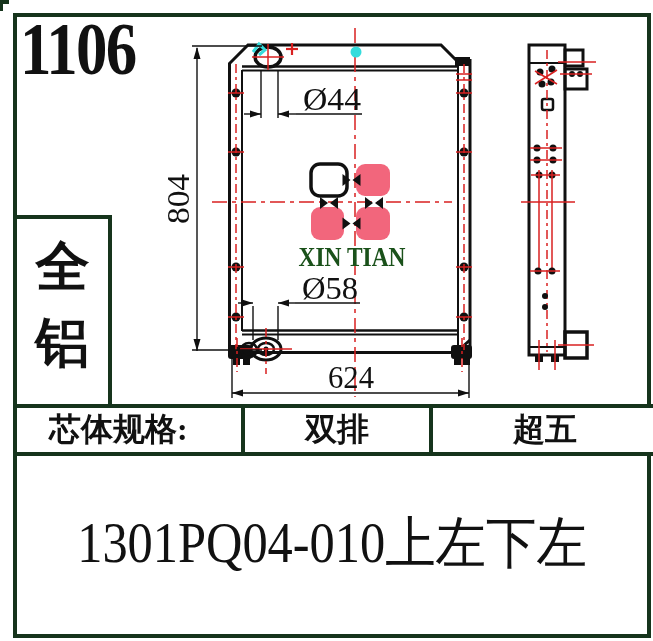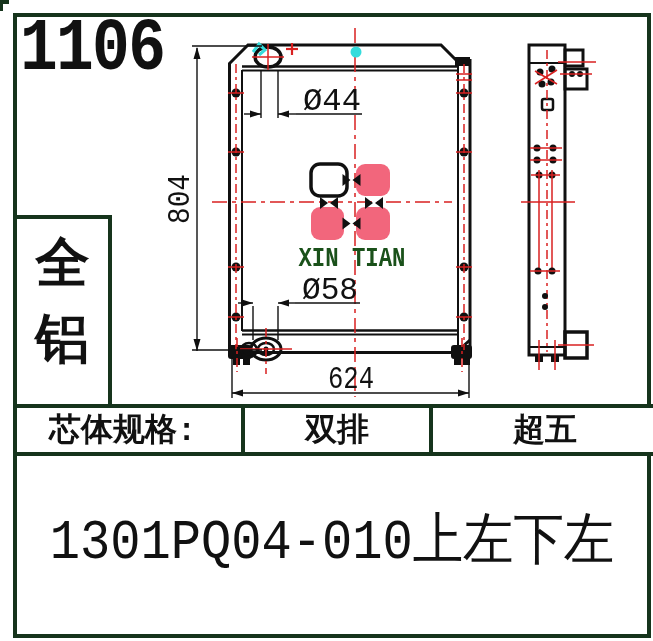--- a/index.html
+++ b/index.html
@@ -1,18 +1,18 @@
 <!DOCTYPE html>
 <html><head>
 <meta charset="utf-8">
 <style>
   html,body{margin:0;padding:0;background:#fff;}
   .page{
     position:relative;width:653px;height:641px;background:#fff;overflow:hidden;
-    font-family:Liberation Mono, monospace;color:#111;
+    font-family:Liberation Serif, serif;color:#111;
   }
   .frame{
     position:absolute;left:13px;top:13px;width:638px;height:625px;
     border:4px solid var(--frame-green,#16341c);box-sizing:border-box;
   }
   .corner-mark{position:absolute;left:0;top:0;width:9px;height:4px;background:var(--frame-green,#16341c);}
   .corner-mark:after{content:"";position:absolute;left:0;top:0;width:3px;height:11px;background:var(--frame-green,#16341c);}
   .big-number{
     position:absolute;left:20px;top:12px;font-size:74px;font-weight:700;line-height:1;
     letter-spacing:-2px;transform:scaleX(.85);transform-origin:left top;white-space:nowrap;

